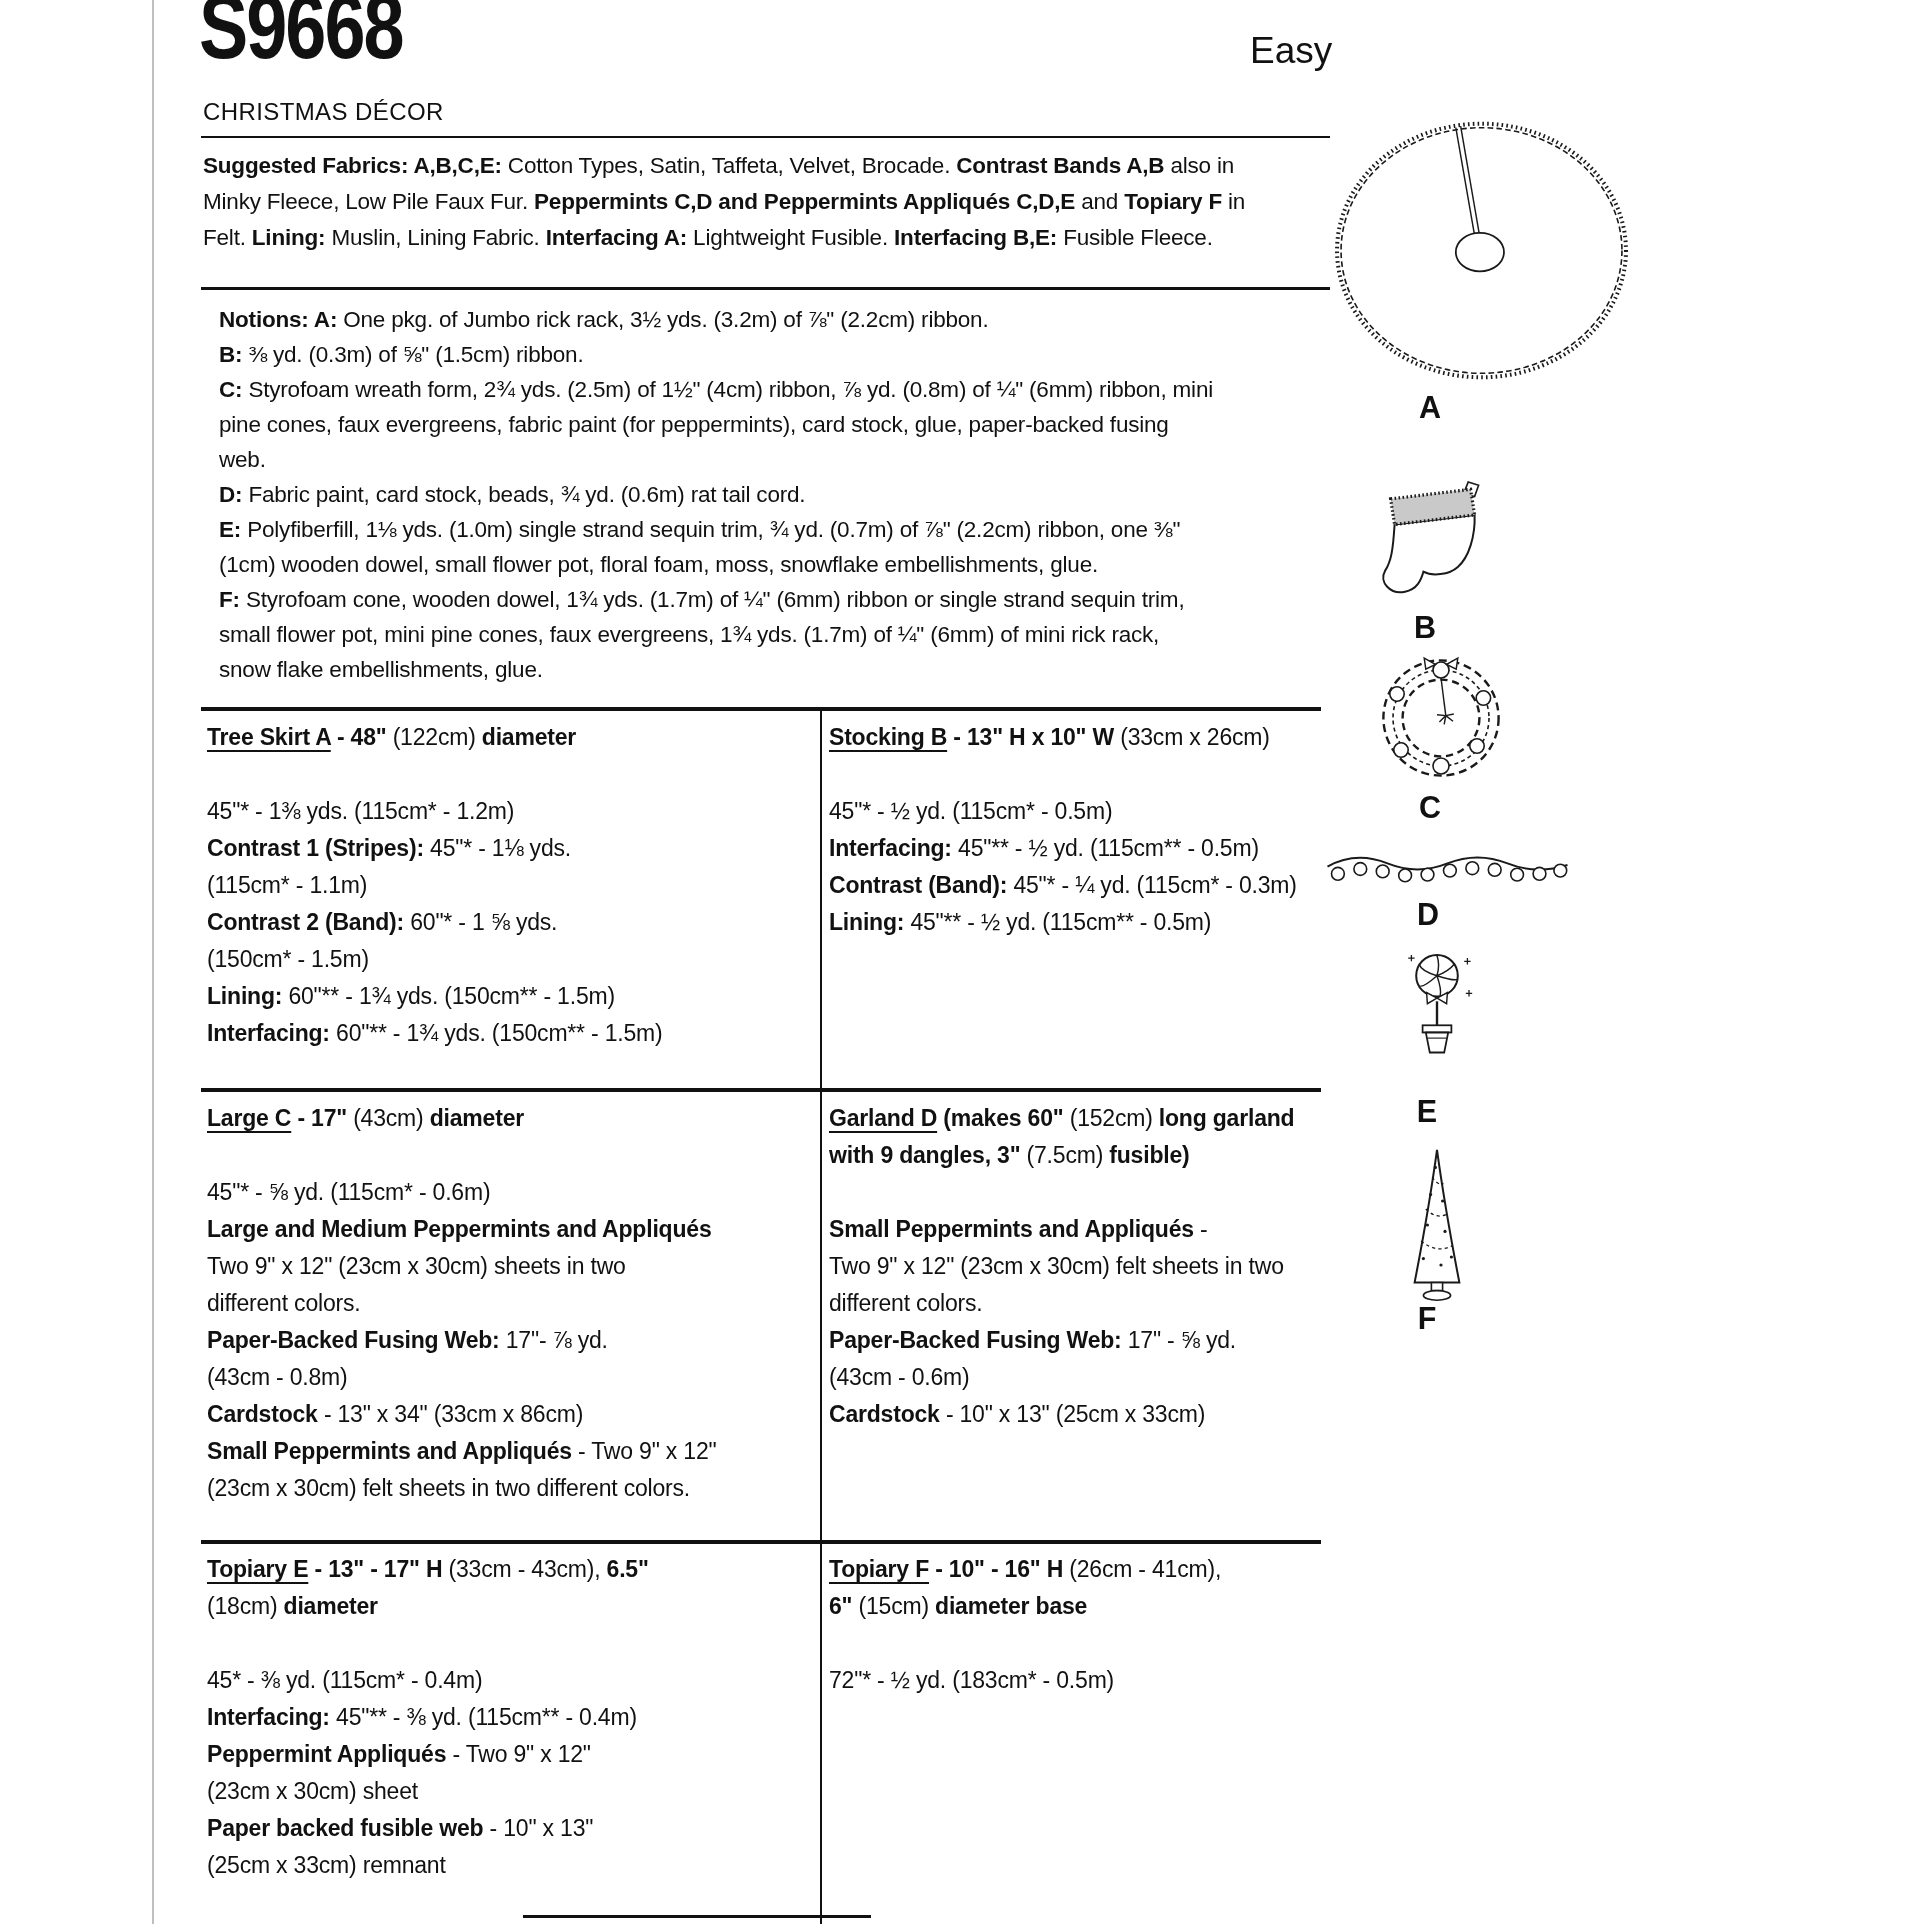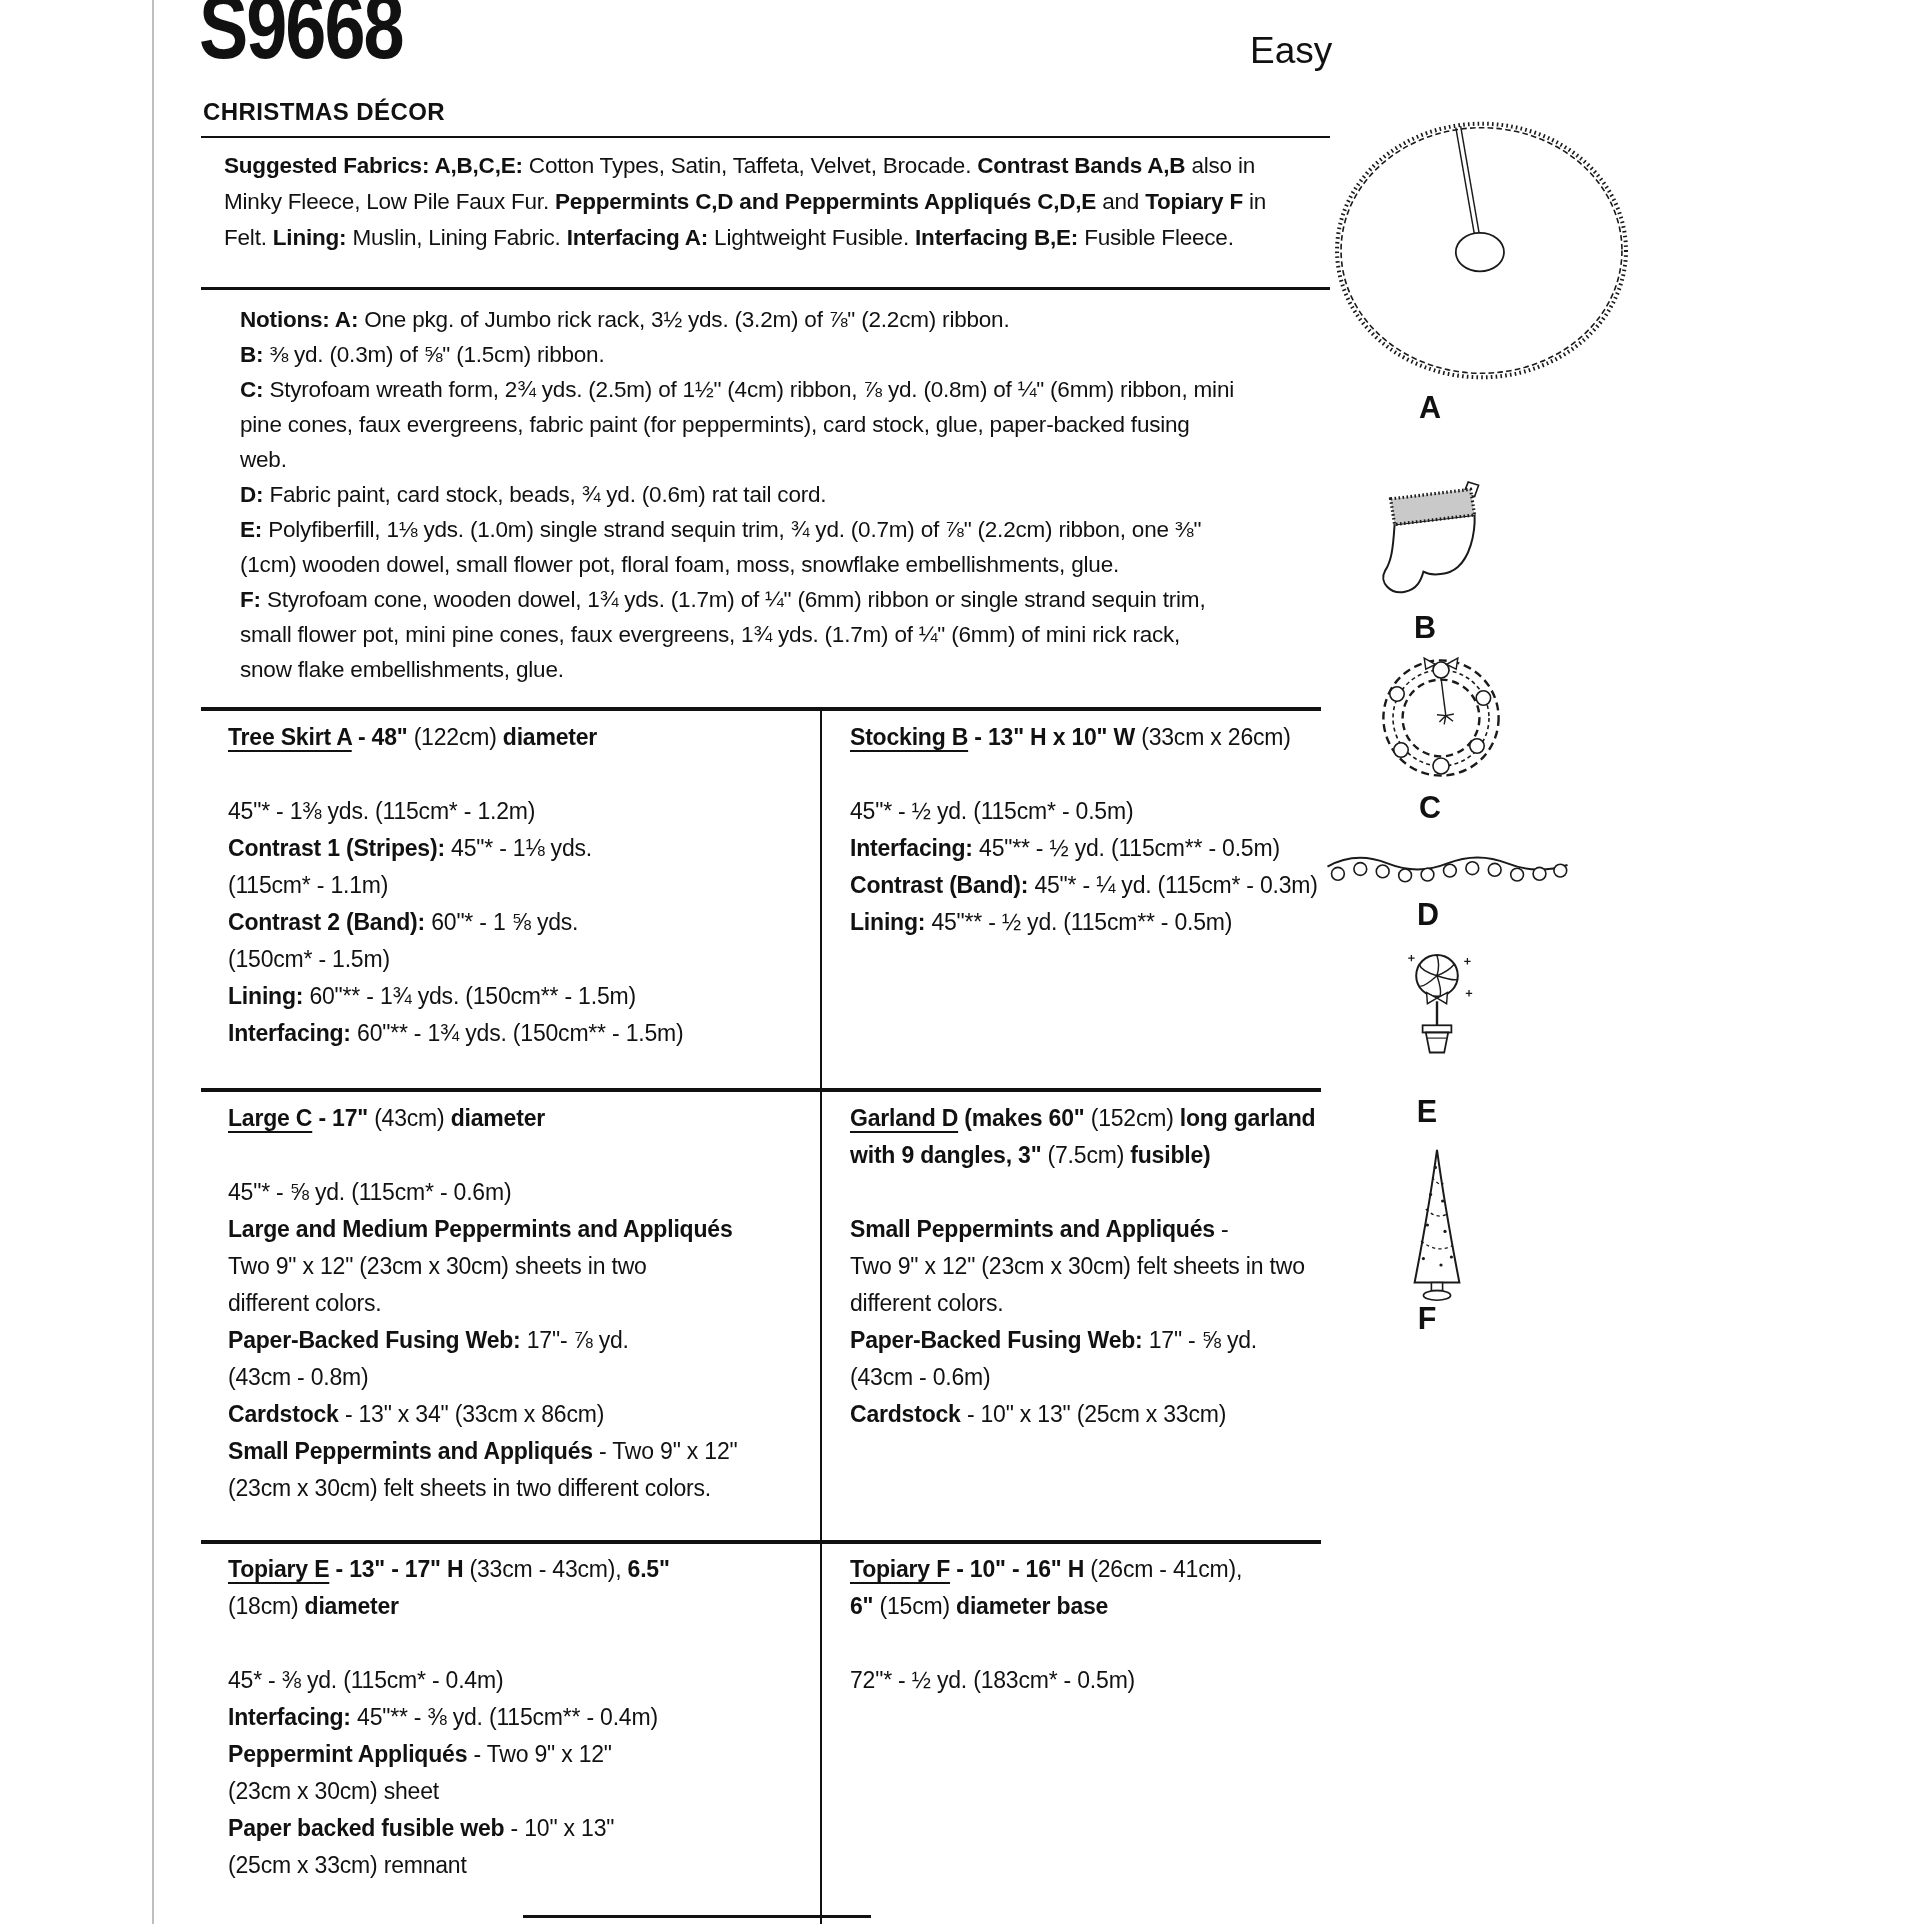--- a/index.html
+++ b/index.html
@@ -4,29 +4,29 @@
 <style>
   html,body{margin:0;padding:0;}
   body{
     width:1925px;height:1925px;background:#ffffff;color:#111;
     font-family:"Liberation Sans",sans-serif;position:relative;overflow:hidden;
   }
   .abs{position:absolute;}
   .hr{position:absolute;background:#111;}
   .vr{position:absolute;background:#111;}
   .page-edge{position:absolute;background:#bfbfbf;}
-  .seg{white-space:pre-wrap;letter-spacing:-0.2px;margin-left:21px;}
+  .seg{white-space:pre-wrap;letter-spacing:-0.2px;}
   .seg .b{font-weight:700;}
   .seg .u{text-decoration:underline;text-decoration-thickness:2.4px;text-underline-offset:4.8px;}
   #pattern-number{
     top:-24px;left:199px;font-size:90px;font-weight:700;letter-spacing:-2.4px;
     transform:scaleX(0.82);transform-origin:0 0;white-space:nowrap;
   }
   #difficulty{top:14.4px;left:1250px;font-size:37px;letter-spacing:0;margin-top:16px;}
-  #category-title{top:98px;left:203px;font-size:24px;font-weight:700;letter-spacing:0.4px;}
+  #category-title{top:98px;left:203px;font-size:24px;font-weight:400;letter-spacing:0.4px;}
   #fabrics{top:148px;left:203px;width:1139px;font-size:22.5px;line-height:36px;}
   #notions{top:302px;left:219px;width:1131px;font-size:22.5px;line-height:35px;}
   .cell{font-size:23px;line-height:37px;}
   #cell-a{top:719px;left:207px;width:610px;}
   #cell-b{top:719px;left:829px;width:493px;}
   #cell-c{top:1100px;left:207px;width:610px;}
   #cell-d{top:1100px;left:829px;width:496px;}
   #cell-e{top:1551px;left:207px;width:610px;}
   #cell-f{top:1551px;left:829px;width:496px;}
   .fig-label{font-size:30.5px;font-weight:700;width:56px;text-align:center;}

